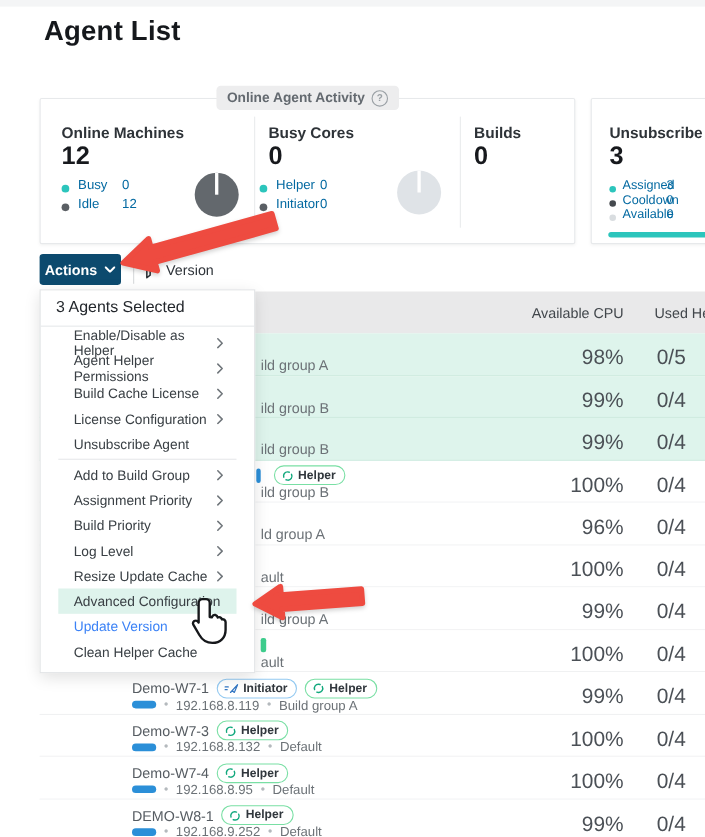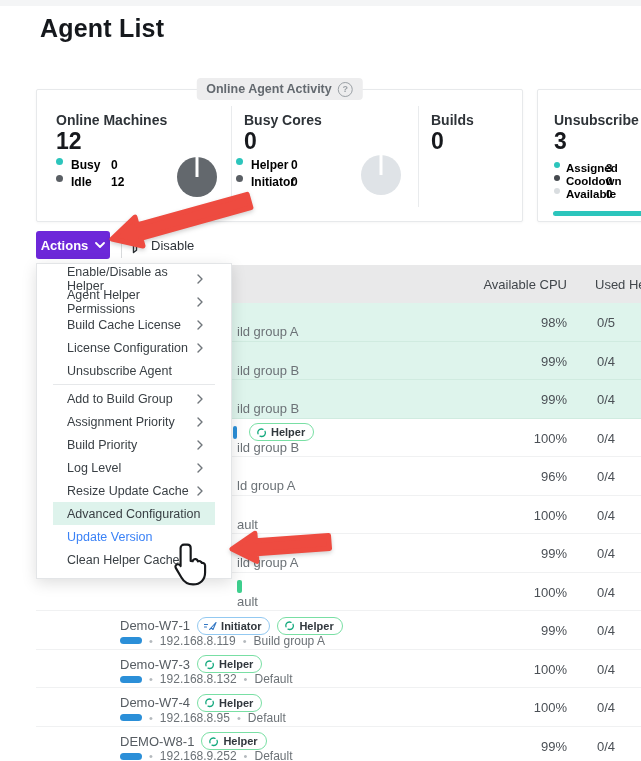--- a/index.html
+++ b/index.html
@@ -16,21 +16,21 @@
   #card-initiators{left:537px;top:89px;width:150px;height:131px;}
   .activity-tab{position:absolute;left:50%;top:-12px;transform:translateX(-50%);
     background:#ededee;border-radius:4px;height:22px;display:flex;align-items:center;gap:6px;
     padding:0 10px;font-size:12.5px;font-weight:bold;color:#63696f;white-space:nowrap;}
   .help-circle{width:13px;height:13px;border:1px solid #9aa0a5;border-radius:50%;color:#9aa0a5;
     font-size:9px;line-height:13px;text-align:center;font-weight:bold;}
   .v-divider{position:absolute;top:16px;bottom:14px;width:1px;background:#e9ebed;}
   .sec-title{position:absolute;font-size:14px;font-weight:bold;color:#2e3338;}
   .sec-value{position:absolute;font-size:23px;font-weight:800;color:#17191d;}
   .legend{position:absolute;}
-  .legend-row{display:flex;align-items:flex-start;height:17px;position:relative;font-size:12px;color:#000000;font-weight:bold;}
+  .legend-row{display:flex;align-items:flex-end;height:17px;position:relative;font-size:12px;color:#0369a1;}
   .legend-dot{width:7px;height:7px;border-radius:50%;flex:0 0 auto;}
   .legend-label{margin-left:8px;}
   .legend-value{position:absolute;left:55px;}
   #card-initiators .legend-row{height:13px;font-size:11.5px;}
   #card-initiators .legend-dot{width:6px;height:6px;}
   #card-initiators .legend-label{margin-left:6px;}
   #card-initiators .legend-value{left:52px;}
   .pie{position:absolute;width:40px;height:40px;border-radius:50%;}
   .pie-notch{position:absolute;left:50%;top:0;width:3px;height:20px;background:#fff;transform:translateX(-50%);}
   .init-bar{position:absolute;left:15px;top:121px;width:200px;height:5px;border-radius:2.5px;}
@@ -56,22 +56,22 @@
   .badge{display:inline-flex;align-items:center;gap:4px;height:16px;padding:0 8px 0 6px;margin-left:7px;
     border-radius:9px;background:#fff;font-size:11px;font-weight:bold;color:#31373d;white-space:nowrap;}
   .badge.helper{border:1px solid #79dfa4;}
   .badge.initiator{border:1px solid #93c9f1;}
   .os-pill{width:22px;height:7px;border-radius:3.5px;background:#2b8fd8;}
   .sep-dot{color:#b4b9bd;font-size:11px;}
   .frag2{position:absolute;left:201px;top:21px;font-size:13px;color:#6c7277;white-space:nowrap;}
   .frag1{position:absolute;left:197px;top:5px;display:flex;align-items:center;height:17px;}
   .sliver-blue{width:4px;height:13px;border-radius:2px;background:#2b8fd8;margin-right:5px;}
   .sliver-green{width:5px;height:13px;border-radius:2px;background:#3ecf8e;margin-left:4px;}
-  .cpu-cell{position:absolute;right:74px;top:12px;font-size:13px;color:#4b5056;text-align:center;}
-  .used-cell{position:absolute;left:561px;top:12px;font-size:13px;color:#4b5056;white-space:nowrap;}
+  .cpu-cell{position:absolute;right:74px;top:12px;font-size:19px;color:#4b5056;text-align:center;}
+  .used-cell{position:absolute;left:561px;top:12px;font-size:19px;color:#4b5056;white-space:nowrap;}
 
   
   .menu{position:absolute;left:36px;top:263px;width:196px;background:#fff;border:1px solid #e3e5e7;
     box-shadow:0 4px 14px rgba(0,0,0,.13);z-index:40;box-sizing:border-box;}
   .menu-header{padding:8px 14px;font-size:14.5px;color:#23272c;border-bottom:1px solid #e6e8ea;}
   .menu-items{padding:3px 16px 7px;}
   .menu-item{height:23px;display:flex;align-items:center;padding:0 12px 0 14px;
     font-size:12.5px;color:#3a4045;cursor:pointer;}
   .menu-item .chev{margin-left:auto;display:flex;}
   .menu-item.highlighted{background:#def3ec;}
@@ -154,32 +154,32 @@
       </div>
       <div class="legend-row">
         <span class="legend-dot" style="background: rgb(217, 221, 224);"></span>
         <span class="legend-label">Available</span>
         <span class="legend-value">0</span>
       </div>
     </div>
   <div class="init-bar" style="background:#2cc5bc;"></div>
 </div>
 
-<div class="actions-btn" style="background:#6d28d9;justify-content:center;">
+<div class="actions-btn" style="background:#0c4a6e;justify-content:center;">
   <span>Actions</span>
   <svg width="10" height="6" viewBox="0 0 10 6">
     <polyline points="1,1 5,5 9,1" fill="none" stroke="#ffffff" stroke-width="1.8" stroke-linecap="round" stroke-linejoin="round"></polyline>
   </svg>
 </div>
 <div class="toolbar-divider"></div>
 <div class="filters">
   <svg width="16" height="17" viewBox="0 0 16 17">
     <path d="M1.5 1.5 h13 L9.5 7.8 v5.4 l-3 2.3 V7.8 Z" fill="none" stroke="#2b3034" stroke-width="1.4" stroke-linejoin="round"></path>
   </svg>
-  <span>Disable</span>
+  <span>Version</span>
 </div>
 
 <div class="table">
   <div class="thead">
     <span class="th-cpu">Available CPU</span>
     <span class="th-used">Used Helpers</span>
   </div>
   <div id="rows">
       <div class="row selected">
         <span class="frag2">ild group A</span>
@@ -317,20 +317,21 @@
           <span class="sep-dot">•</span>
           <span>Default</span>
         </div>
         <span class="cpu-cell">99%</span>
         <span class="used-cell">0/4</span>
       </div>
     </div>
 </div>
 
 <div class="menu">
+  <div class="menu-header">3 Agents Selected</div>
   <div class="menu-items" id="menu-items">
       <div class="menu-item">
         <span>Enable/Disable as Helper</span>
         <span class="chev">
           <svg width="6" height="10" viewBox="0 0 6 10">
             <polyline points="1,1 5,5 1,9" fill="none" stroke="#70767b" stroke-width="1.4" stroke-linecap="round" stroke-linejoin="round"></polyline>
           </svg>
         </span>
       </div>
       <div class="menu-item">

